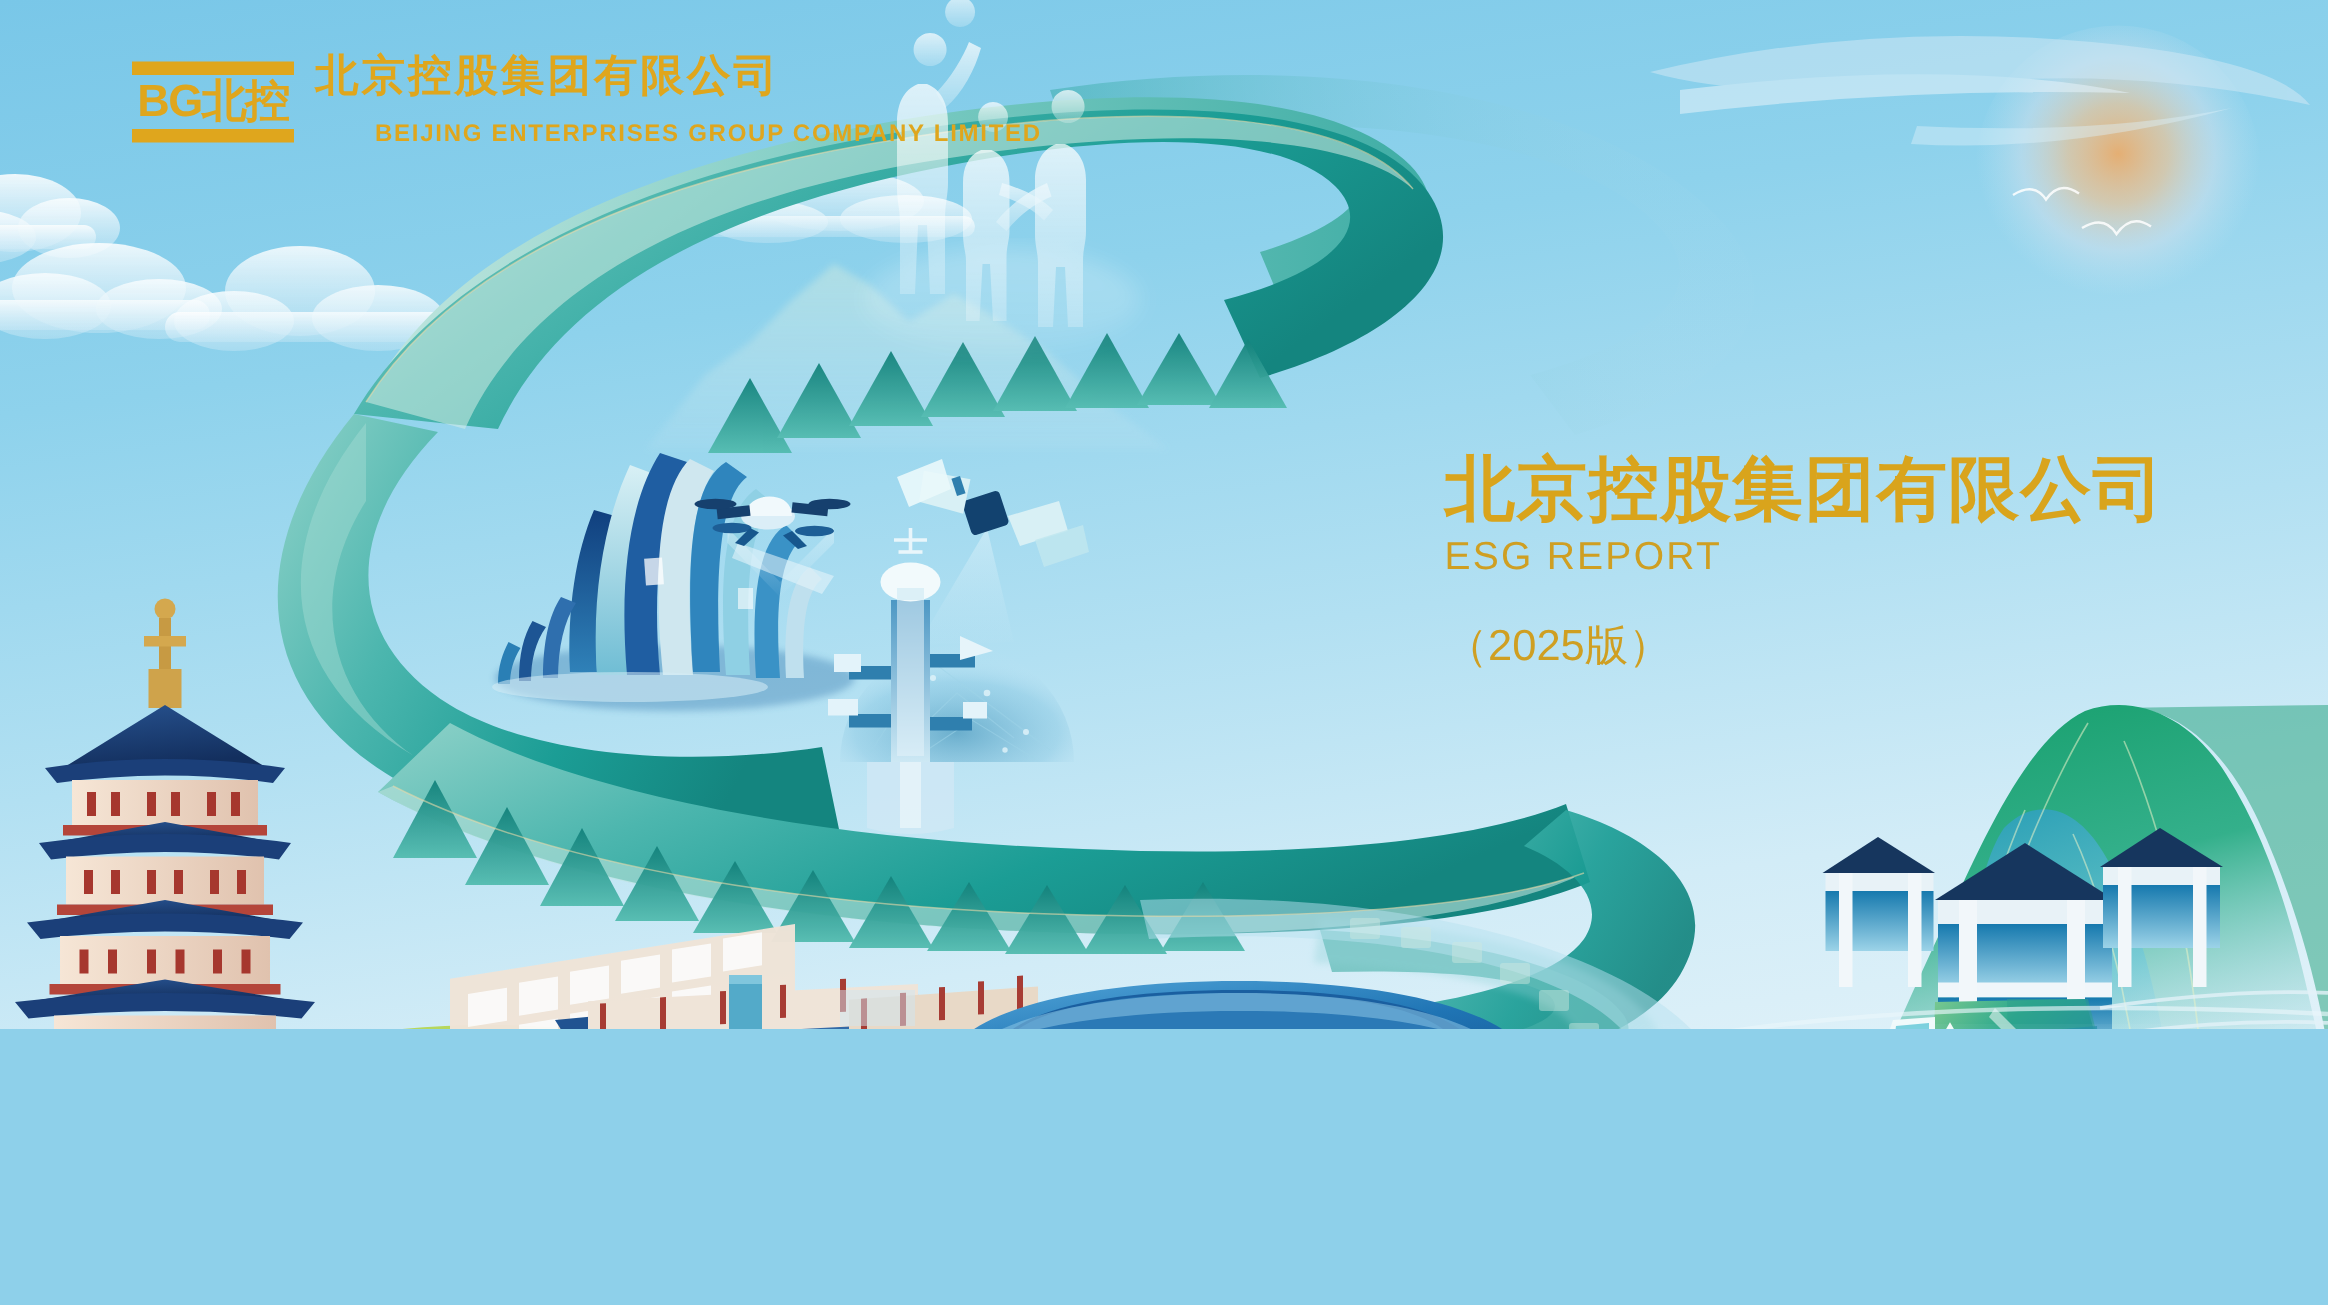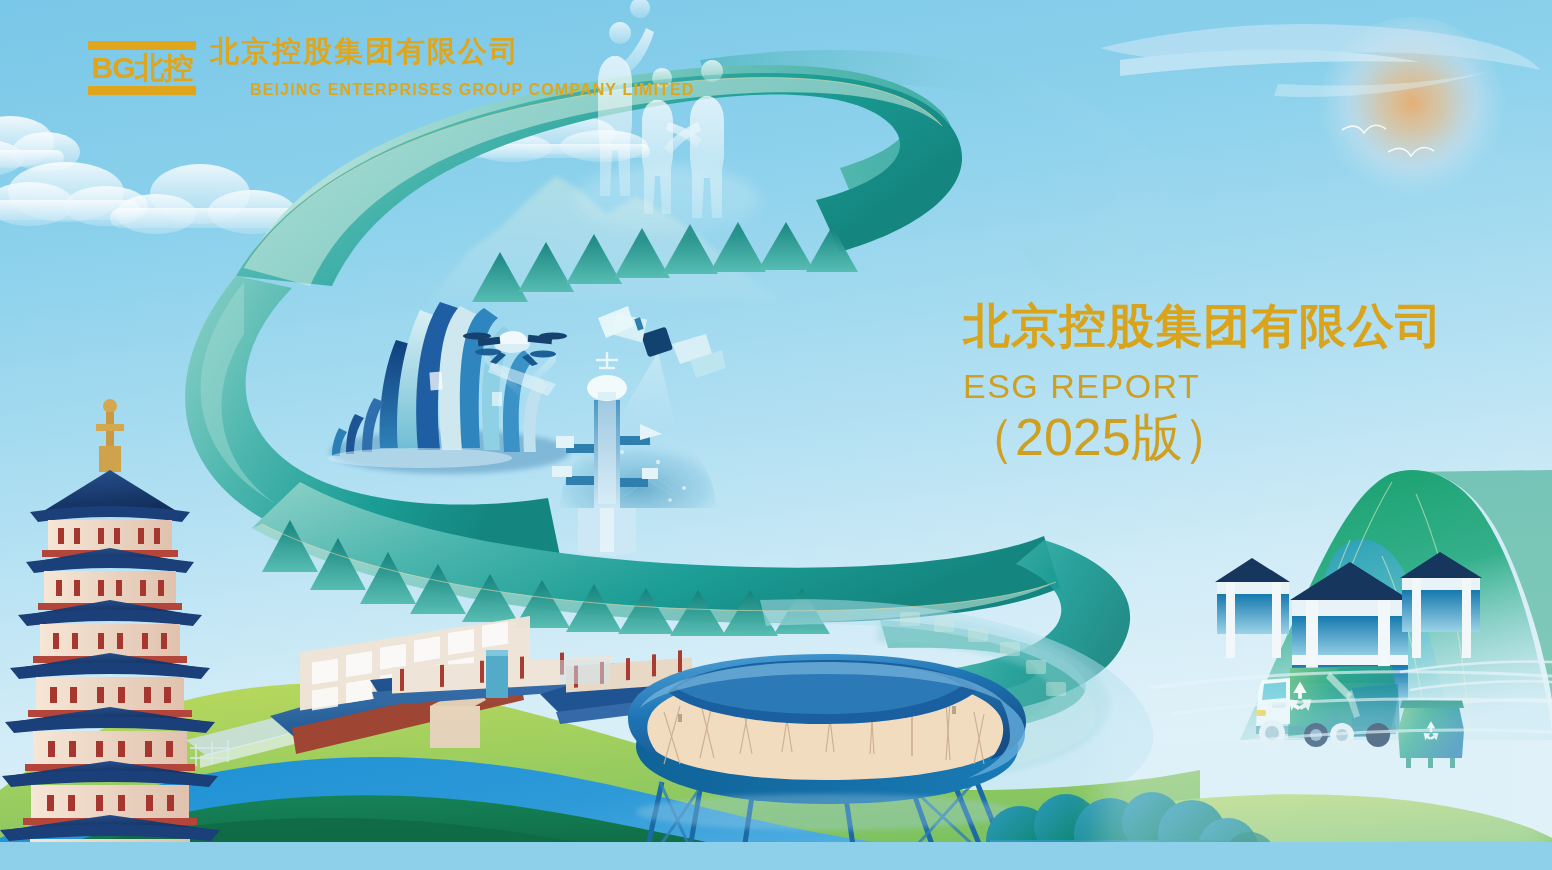--- a/index.html
+++ b/index.html
@@ -1,39 +1,39 @@
 <!DOCTYPE html>
 <html><head>
 <meta charset="utf-8">
 <style>
   * { margin:0; padding:0; box-sizing:border-box; }
   html,body { width:1552px; height:870px; overflow:hidden; background:#8ed0ea; }
   body { font-family:"Liberation Sans","DejaVu Sans",sans-serif; }
 
   #cover {
-    position:relative; width:1552px; height:842px; overflow:hidden;
+    position:relative; width:1552px; height:686px; overflow:hidden;
     background:linear-gradient(170deg,#7ec9e8 0%,#8ed2ec 28%,#abdef1 55%,#cbeaf6 78%,#ddf0f8 100%);
   }
 
   .layer { position:absolute; left:0; top:0; width:1552px; height:870px; }
 
   
   #logo { position:absolute; left:88px; top:36px; display:flex; align-items:center; gap:14px; }
   #logo-mark { width:108px; }
   #logo-bar { height:9px; background:#dfa61d; width:108px; }
   #logo-mark .mid { display:flex; align-items:center; justify-content:center; height:36px; }
   #logo-mark .mid span { color:#dfa61d; font-size:30px; font-weight:bold; letter-spacing:-1px; line-height:1; }
   #logo-text .cn { color:#dfa61d; font-size:29px; font-weight:bold; letter-spacing:2px; line-height:1.05; }
   #logo-text .en { color:#dfa61d; font-size:16px; font-weight:bold; letter-spacing:1.15px; margin-top:15px;padding-left:40px; }
 
   
   #title-block { position:absolute; left:963px; top:296px; }
   #title-block .t-cn { color:#d9a41c; font-size:47px; font-weight:bold; letter-spacing:1px; line-height:1.27; }
-  #title-block .t-en { color:#cf9f22; font-size:34px; letter-spacing:1.5px; margin-top:12px; line-height:1.1; }
-  #title-block .t-ver { color:#cf9f22; font-size:52px; margin-top:4px; line-height:1.1; }
+  #title-block .t-en { color:#cf9f22; font-size:26px; letter-spacing:1.5px; line-height:1.1; }
+  #title-block .t-ver { color:#cf9f22; font-size:29px; margin-top:32px; line-height:1.1; }
 </style>
 </head>
 <body>
 
 <div id="cover">
 
   <svg class="layer" viewBox="0 0 1552 870" preserveAspectRatio="none">
     <defs>
       <linearGradient id="sky" x1="0" y1="0" x2="0.25" y2="1">
         <stop offset="0%" stop-color="#79c7e8"></stop>

